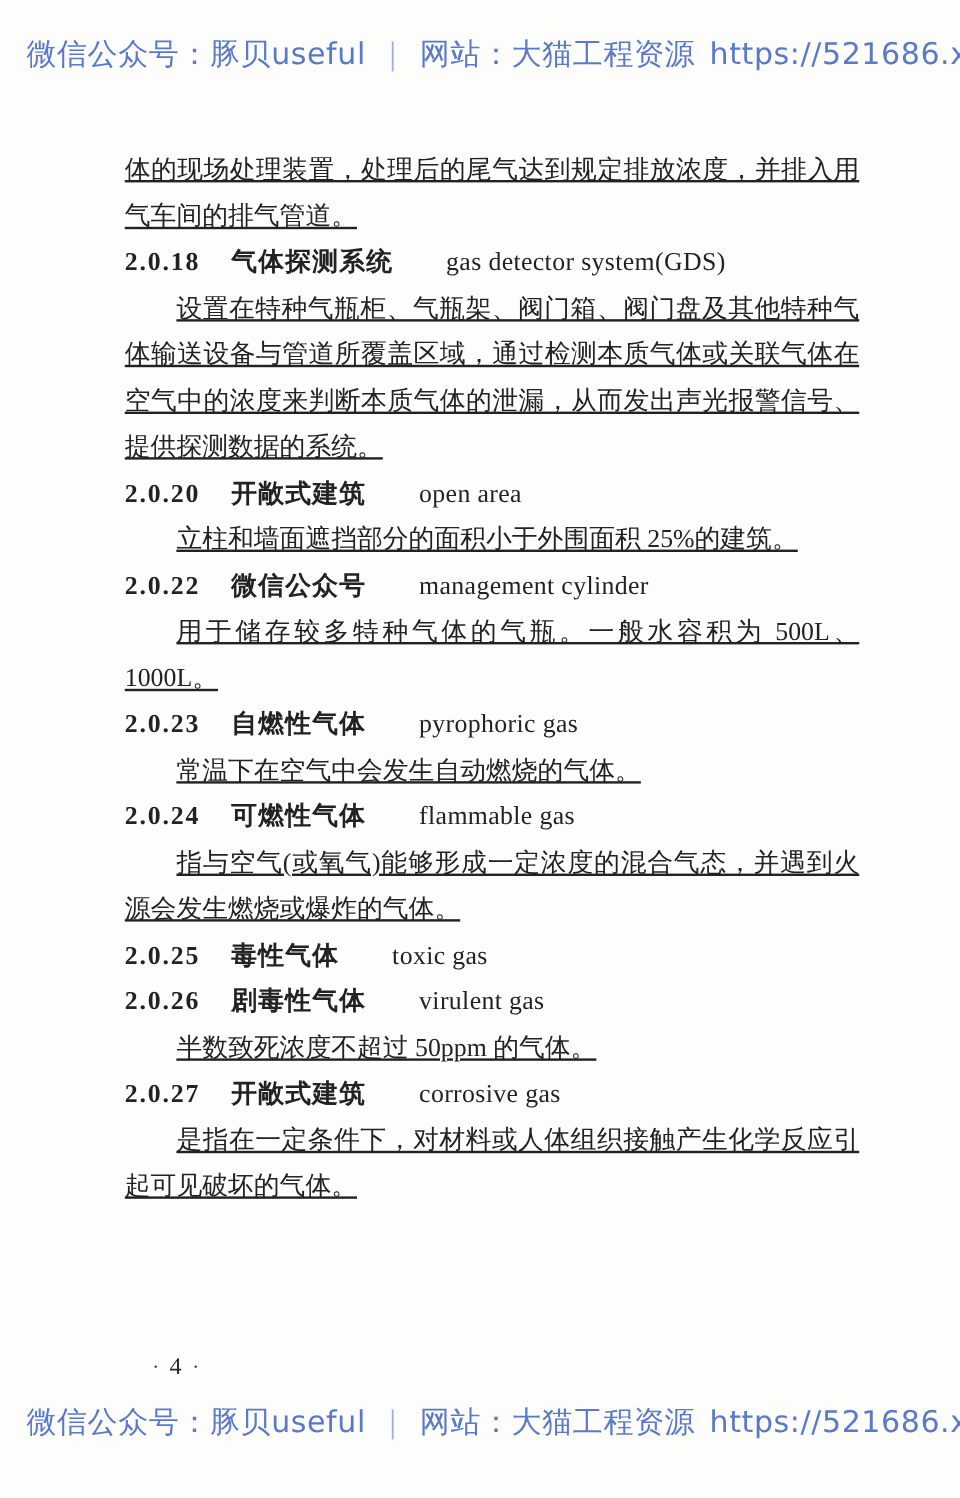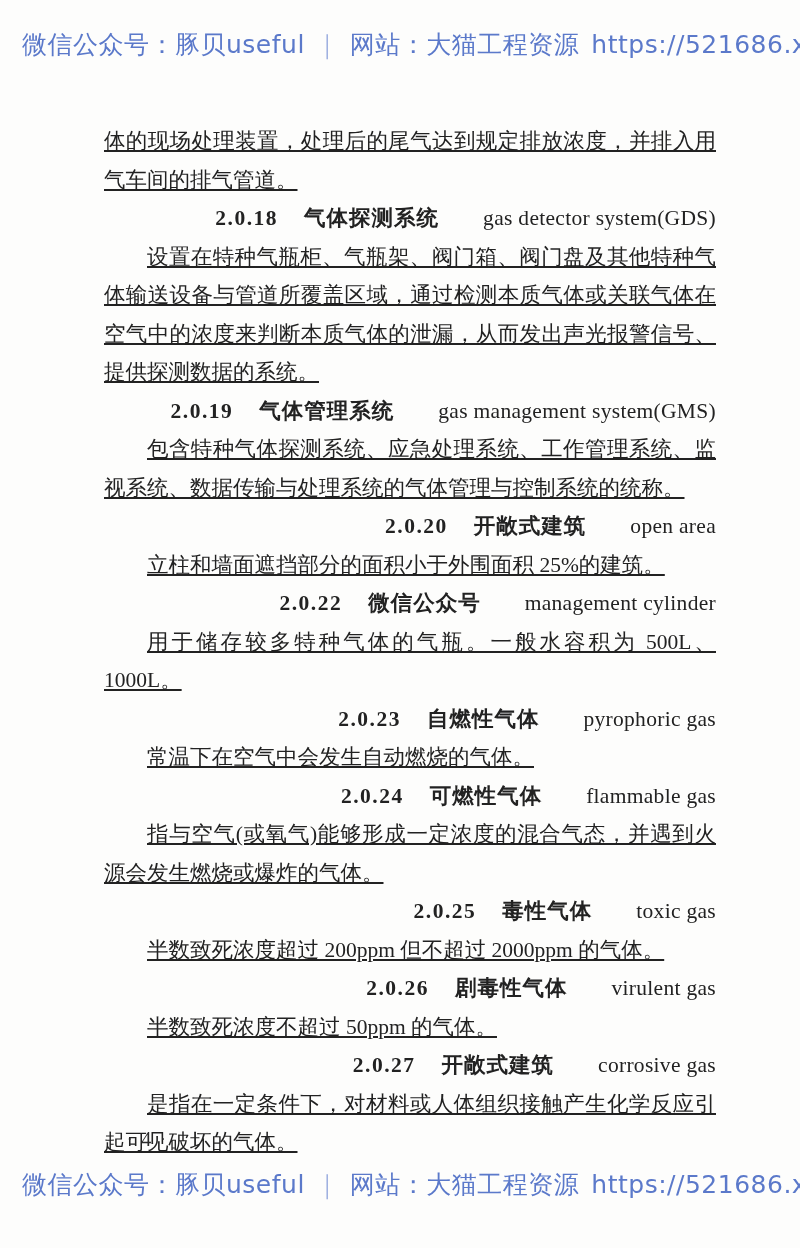--- a/index.html
+++ b/index.html
@@ -49,21 +49,21 @@
   }
   .page-content p {
     margin: 0;
     text-indent: 2em;
     text-decoration: underline;
   }
   .page-content p.continuation { text-indent: 0; }
   .term-heading {
     font-weight: bold;
     text-indent: 0;
-    text-align: right;
+    text-align: left;
   }
   .term-heading .num {
     letter-spacing: 1.5px;
     margin-right: 26px;
   }
   .term-heading .cn { letter-spacing: 1px; }
   .term-heading .en {
     font-weight: normal;
     margin-left: 44px;
     letter-spacing: 0.3px;
@@ -96,26 +96,20 @@
 
     <p class="continuation">体的现场处理装置，处理后的尾气达到规定排放浓度，并排入用气车间的排气管道。</p>
 
     <div>
       <div class="term-heading">
         <span class="num">2.0.18</span><span class="cn">气体探测系统</span><span class="en">gas detector system(GDS)</span>
       </div>
       <p>设置在特种气瓶柜、气瓶架、阀门箱、阀门盘及其他特种气体输送设备与管道所覆盖区域，通过检测本质气体或关联气体在空气中的浓度来判断本质气体的泄漏，从而发出声光报警信号、提供探测数据的系统。</p>
     </div>
 
-    <div>
-      <div class="term-heading">
-        <span class="num">2.0.19</span><span class="cn">气体管理系统</span><span class="en">gas management system(GMS)</span>
-      </div>
-      <p>包含特种气体探测系统、应急处理系统、工作管理系统、监视系统、数据传输与处理系统的气体管理与控制系统的统称。</p>
-    </div>
 
     <div>
       <div class="term-heading">
         <span class="num">2.0.20</span><span class="cn">开敞式建筑</span><span class="en">open area</span>
       </div>
       <p>立柱和墙面遮挡部分的面积小于外围面积 25%的建筑。</p>
     </div>
 
 
     <div>
@@ -136,21 +130,20 @@
       <div class="term-heading">
         <span class="num">2.0.24</span><span class="cn">可燃性气体</span><span class="en">flammable gas</span>
       </div>
       <p>指与空气(或氧气)能够形成一定浓度的混合气态，并遇到火源会发生燃烧或爆炸的气体。</p>
     </div>
 
     <div>
       <div class="term-heading">
         <span class="num">2.0.25</span><span class="cn">毒性气体</span><span class="en">toxic gas</span>
       </div>
-      <p>半数致死浓度超过 200ppm 但不超过 2000ppm 的气体。</p>
     </div>
 
     <div>
       <div class="term-heading">
         <span class="num">2.0.26</span><span class="cn">剧毒性气体</span><span class="en">virulent gas</span>
       </div>
       <p>半数致死浓度不超过 50ppm 的气体。</p>
     </div>
 
     <div>

